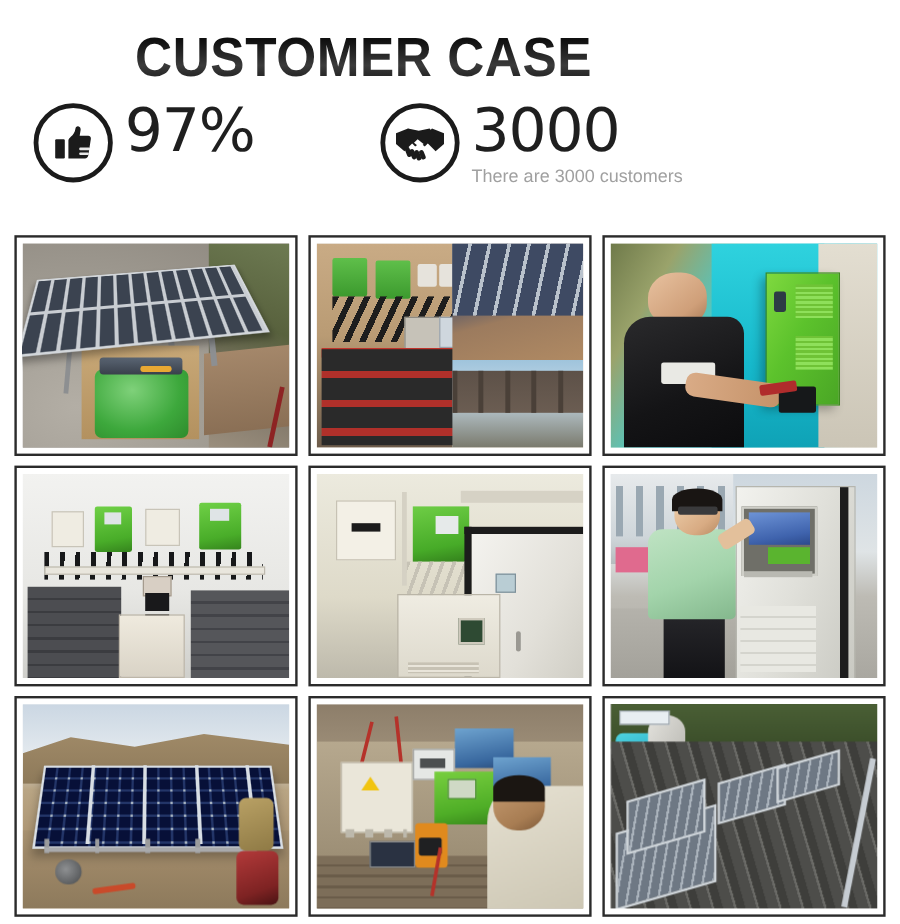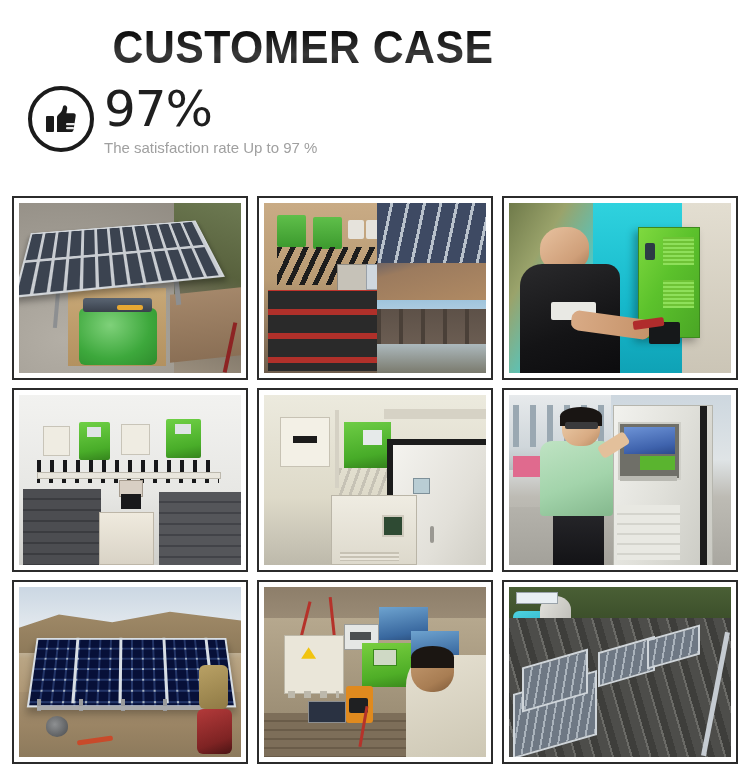--- a/index.html
+++ b/index.html
@@ -341,24 +341,43 @@
       <div class="stat-icon">
         <svg width="40" height="40" viewBox="0 0 40 40" aria-hidden="true">
           <rect x="5" y="17" width="8" height="16" rx="1" fill="#1b1b1b"></rect>
           <path d="M16 33 V18 C16 17 17 16 18 15 C20 13.5 21.5 11 21.8 8.5 C22 7 23.2 6 24.5 6.4 C25.8 6.8 26.4 8 26.2 9.4 L25.4 14.2 H32.5 C34 14.2 35 15.4 34.7 16.8 L32.6 30.4 C32.4 32 31.2 33 29.8 33 Z" fill="#1b1b1b"></path>
           <rect x="25" y="24" width="9" height="2.2" rx="1" fill="#ffffff" opacity="0.9"></rect>
           <rect x="25" y="28" width="8" height="2.2" rx="1" fill="#ffffff" opacity="0.9"></rect>
         </svg>
       </div>
       <div class="stat-text">
         <div class="stat-value">97%</div>
-        <div class="stat-caption">The satisfaction rate Up to 97 %</div>
-      </div>
-    </div>
-
+      </div>
+    </div>
+
+    <div class="stat second">
+      <div class="stat-icon">
+        <svg width="42" height="34" viewBox="0 0 42 34" aria-hidden="true">
+          <path d="M1 9 L11 5 L19 13 L14 18 L8 24 L1 18 Z" fill="#1b1b1b"></path>
+          <path d="M41 9 L31 5 L23 13 L28 18 L34 24 L41 18 Z" fill="#1b1b1b"></path>
+          <path d="M11 5 L20 7 L29 5 L34 11 L25 20 L21 17 L17 20 L8 11 Z" fill="#1b1b1b"></path>
+          <path d="M19 14 L24 18 L21 21 L16 17 Z" fill="#ffffff"></path>
+          <g fill="#1b1b1b">
+            <rect x="9" y="20" width="4" height="9" rx="2" transform="rotate(-22 11 24)"></rect>
+            <rect x="13" y="22" width="4" height="9" rx="2" transform="rotate(-22 15 26)"></rect>
+            <rect x="17" y="23" width="4" height="9" rx="2" transform="rotate(-22 19 27)"></rect>
+            <rect x="21" y="23" width="4" height="8" rx="2" transform="rotate(-22 23 27)"></rect>
+          </g>
+        </svg>
+      </div>
+      <div class="stat-text">
+        <div class="stat-value">3000</div>
+        <div class="stat-caption">There are 3000 customers</div>
+      </div>
+    </div>
 
   </div>
 
   <div class="gallery">
 
     <div class="cell">
       <div class="photo p1">
         <div class="ground"></div>
           <div class="veg"></div>
           <div class="wall"></div>

